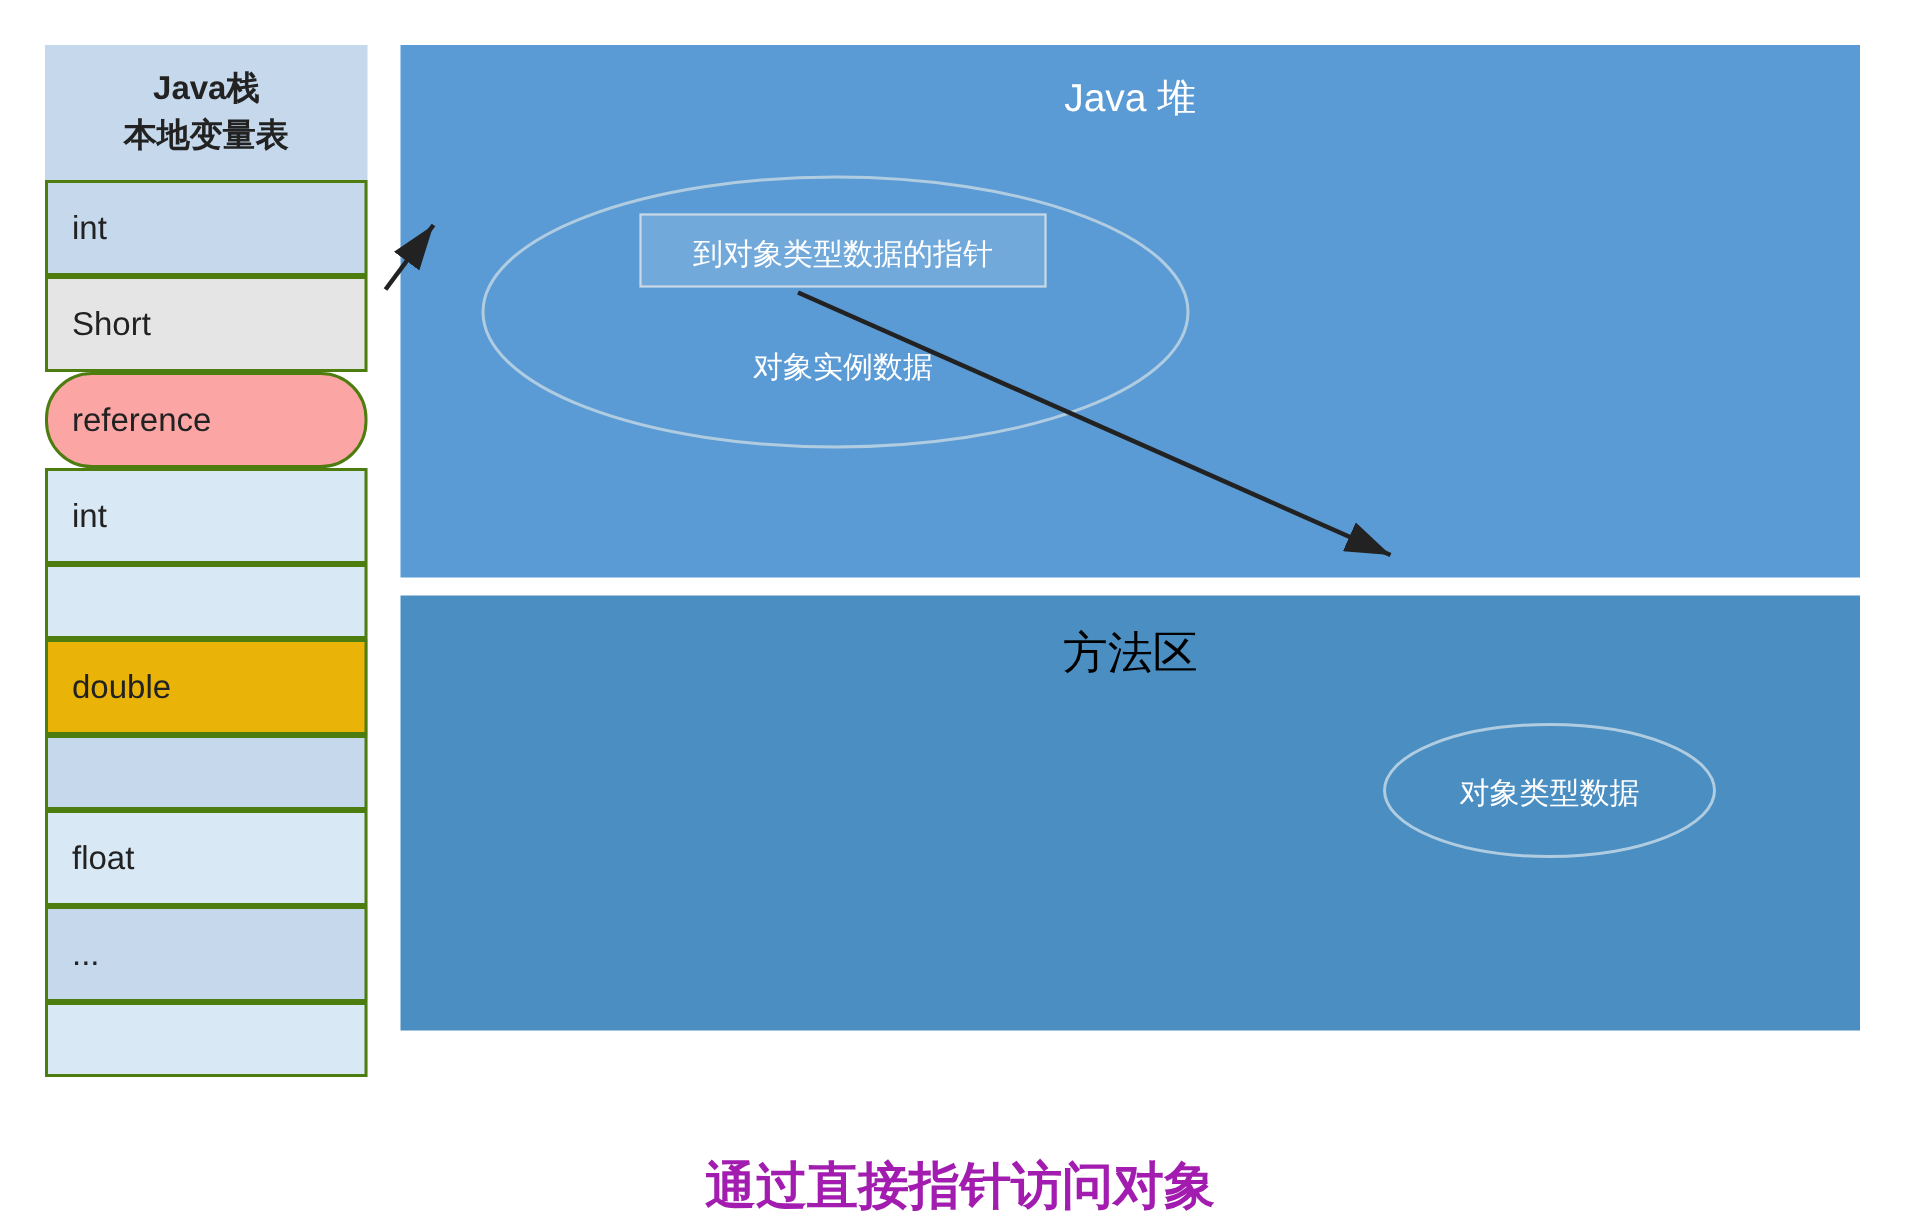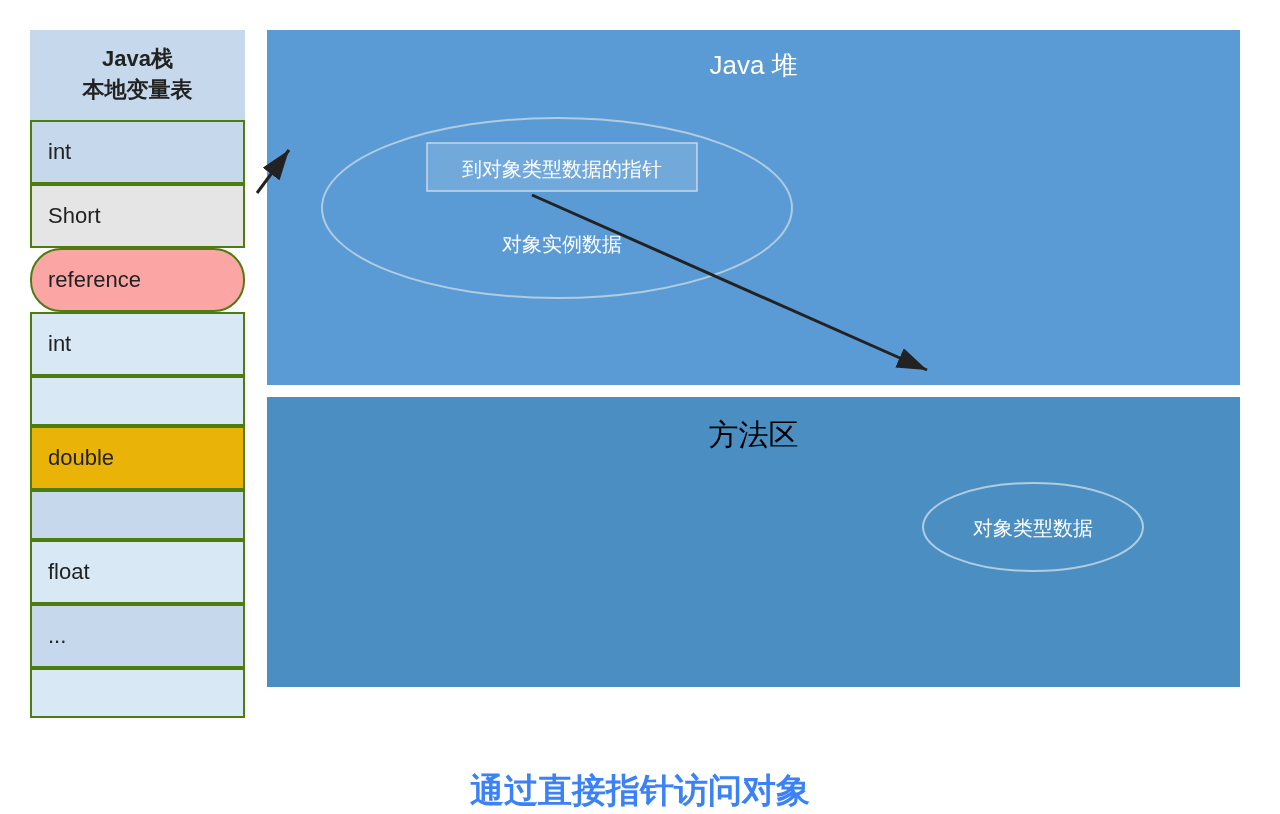--- a/index.html
+++ b/index.html
@@ -121,21 +121,21 @@
       right: 92px;
       top: 80px;
       width: 230px;
       height: 100px;
     }
 
     
     .bottom-title {
       font-size: 34px;
       font-weight: bold;
-      color: #3b82f6;
+      color: #a21caf;
       text-align: center;
       margin-top: 30px;
     }
   </style>
 </head>
 <body>
 
 <div class="main-content">
 
   <div class="sidebar">

